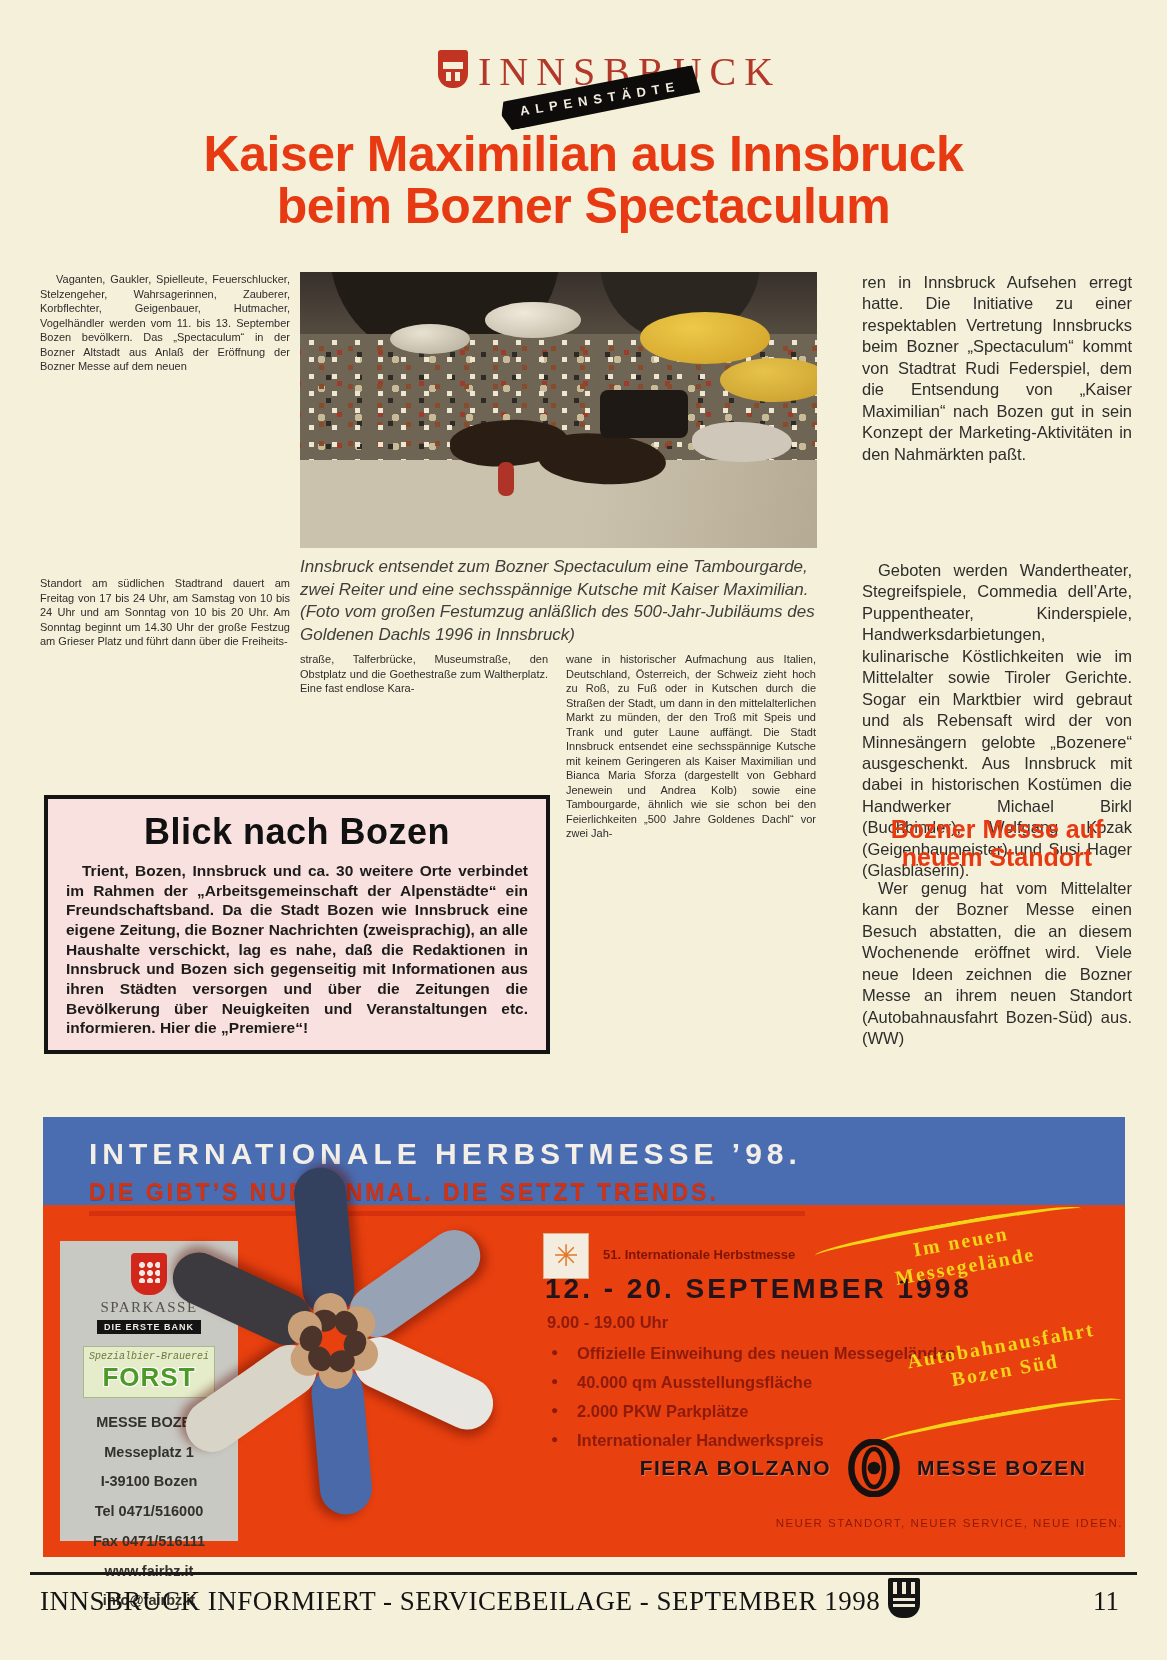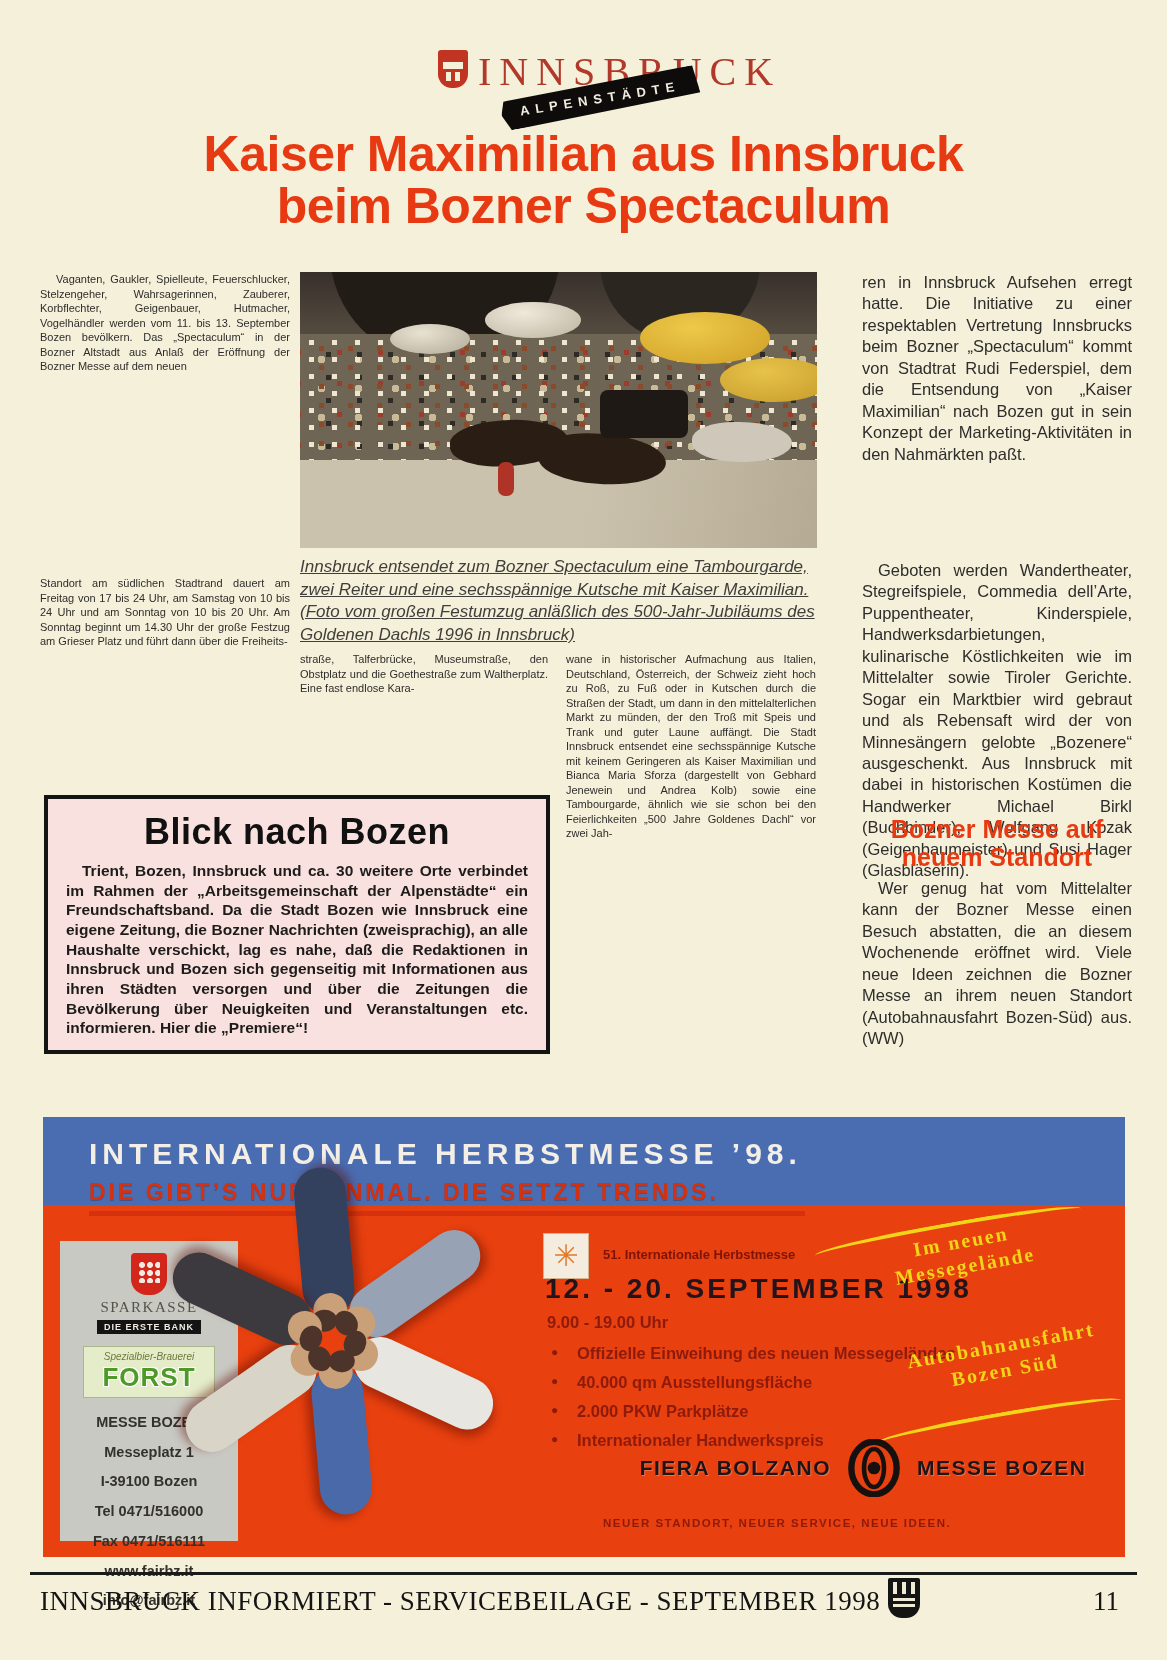--- a/index.html
+++ b/index.html
@@ -78,21 +78,21 @@
   .sidebar{position:absolute;left:17px;top:124px;width:178px;height:300px;background:#c9c9c3;
            text-align:center;}
   .sp-crest{position:relative;margin:12px auto 4px auto;width:36px;height:42px;background:#d3271c;
             border-radius:4px 4px 16px 16px;}
   .sp-crest::before{content:"";position:absolute;left:7px;top:8px;width:22px;height:22px;
             background:radial-gradient(circle 3px,#f3e9e2 95%,transparent);background-size:8px 8px;}
   .sp-name{font-size:15px;letter-spacing:1.5px;color:#55524a;font-family:"Liberation Serif",serif;}
   .sp-badge{display:inline-block;margin-top:3px;background:#141414;color:#f0ece2;font-size:9px;
             font-weight:bold;letter-spacing:1px;padding:2px 7px;}
   .forst{margin:12px auto 0 auto;width:126px;background:#e4ecc9;border:1px solid #a9b98b;padding:4px 2px;}
-  .forst .script{font-family:Liberation Sans, sans-serif;font-style:italic;font-size:10px;color:#6b7a3a;}
+  .forst .script{font-family:Liberation Mono, monospace;font-style:italic;font-size:10px;color:#6b7a3a;}
   .forst .big{font-size:26px;font-weight:bold;color:#4e9a28;letter-spacing:1px;
               text-shadow:-1px -1px 0 #fff,1px -1px 0 #fff,-1px 1px 0 #fff,1px 1px 0 #fff;}
   .addr{margin-top:10px;font-size:14.5px;color:#33312c;line-height:2.05;font-weight:bold;}
 
   .people{position:absolute;left:125px;top:60px;width:330px;height:330px;}
   .fig{position:absolute;left:165px;top:138px;width:148px;height:52px;border-radius:26px;
        transform-origin:0 50%;box-shadow:3px 6px 10px rgba(90,10,0,.45);}
   .fig::before{content:"";position:absolute;left:-12px;top:9px;width:34px;height:34px;border-radius:50%;
        background:#c9a078;}
   .fig::after{content:"";position:absolute;left:-16px;top:6px;width:22px;height:26px;border-radius:50%;
@@ -120,22 +120,22 @@
   .st1{left:800px;top:112px;width:240px;}
   .st2{left:840px;top:216px;width:240px;}
   .swoosh{position:absolute;height:14px;border-top:4px solid #f2d519;border-radius:50%;transform:rotate(-10deg);}
   .sw1{left:770px;top:106px;width:270px;}
   .sw2{left:830px;top:296px;width:250px;}
 
   .brandrow{position:absolute;left:560px;top:322px;width:520px;display:flex;align-items:center;
             justify-content:center;gap:14px;}
   .brandrow .bt{font-size:21px;font-weight:bold;color:#1c1417;letter-spacing:1.5px;
                 text-shadow:1px 1px 0 rgba(255,255,255,.25);}
-  .tagline{position:absolute;left:560px;top:400px;width:520px;text-align:left;color:#8e1a0c;
-           font-weight:bold;font-size:11.5px;letter-spacing:1.5px;}
+  .tagline{position:absolute;left:560px;top:400px;width:520px;text-align:right;color:#8e1a0c;
+           font-weight:normal;font-size:11.5px;letter-spacing:1.5px;}
 
   
   .rule{position:absolute;left:30px;top:1572px;width:1107px;height:3px;background:#1a1a1a;}
   .footer-text{position:absolute;left:40px;top:1586px;font-family:"Liberation Serif",serif;
                font-size:27px;color:#141414;letter-spacing:0.5px;}
   .f-crest{position:absolute;left:888px;top:1578px;width:32px;height:40px;background:#141414;
            border-radius:2px 2px 14px 14px;}
   .f-crest::before{content:"";position:absolute;left:5px;top:4px;width:4px;height:12px;background:#efe9d6;
            box-shadow:9px 0 0 #efe9d6,18px 0 0 #efe9d6;}
   .f-crest::after{content:"";position:absolute;left:5px;top:20px;width:22px;height:3px;background:#efe9d6;
@@ -170,21 +170,21 @@
     <div class="umb u4"></div>
     <div class="umb u1"></div>
     <div class="umb u2"></div>
     <div class="ph-ground"></div>
     <div class="horse h1"></div>
     <div class="horse h2"></div>
     <div class="horse h3"></div>
     <div class="carriage"></div>
     <div class="ph-fig"></div>
   </div>
-  <p class="abs caption" style="margin:0;text-decoration:underline;">Innsbruck entsendet zum Bozner Spectaculum eine Tambourgarde, zwei Reiter und eine sechsspännige Kutsche mit Kaiser Maximilian. (Foto vom großen Festumzug anläßlich des 500-Jahr-Jubiläums des Goldenen Dachls 1996 in Innsbruck)</p>
+  <p class="abs caption" style="margin:0;">Innsbruck entsendet zum Bozner Spectaculum eine Tambourgarde, zwei Reiter und eine sechsspännige Kutsche mit Kaiser Maximilian. (Foto vom großen Festumzug anläßlich des 500-Jahr-Jubiläums des Goldenen Dachls 1996 in Innsbruck)</p>
 
   <p class="abs body-text" style="left:300px;top:652px;width:248px;margin:0;">straße, Talferbrücke, Museumstraße, den Obstplatz und die Goethestraße zum Waltherplatz. Eine fast endlose Kara-</p>
   <p class="abs body-text" style="left:566px;top:652px;width:250px;margin:0;">wane in historischer Aufmachung aus Italien, Deutschland, Österreich, der Schweiz zieht hoch zu Roß, zu Fuß oder in Kutschen durch die Straßen der Stadt, um dann in den mittelalterlichen Markt zu münden, der den Troß mit Speis und Trank und guter Laune auffängt. Die Stadt Innsbruck entsendet eine sechsspännige Kutsche mit keinem Geringeren als Kaiser Maximilian und Bianca Maria Sforza (dargestellt von Gebhard Jenewein und Andrea Kolb) sowie eine Tambourgarde, ähnlich wie sie schon bei den Feierlichkeiten „500 Jahre Goldenes Dachl“ vor zwei Jah-</p>
 
   <p class="abs body-text small" style="left:862px;top:272px;width:270px;margin:0;">ren in Innsbruck Aufsehen erregt hatte. Die Initiative zu einer respektablen Vertretung Innsbrucks beim Bozner „Spectaculum“ kommt von Stadtrat Rudi Federspiel, dem die Entsendung von „Kaiser Maximilian“ nach Bozen gut in sein Konzept der Marketing-Aktivitäten in den Nahmärkten paßt.</p>
   <p class="abs body-text small indent" style="left:862px;top:560px;width:270px;margin:0;">Geboten werden Wandertheater, Stegreifspiele, Commedia dell’Arte, Puppentheater, Kinderspiele, Handwerksdarbietungen, kulinarische Köstlichkeiten wie im Mittelalter sowie Tiroler Gerichte. Sogar ein Marktbier wird gebraut und als Rebensaft wird der von Minnesängern gelobte „Bozenere“ ausgeschenkt. Aus Innsbruck mit dabei in historischen Kostümen die Handwerker Michael Birkl (Buchbinder), Wolfgang Kozak (Geigenbaumeister) und Susi Hager (Glasbläserin).</p>
   <h2 class="abs red-head" style="left:858px;top:816px;width:278px;margin:0;">Bozner Messe auf neuem Standort</h2>
   <p class="abs body-text small indent" style="left:862px;top:878px;width:270px;margin:0;">Wer genug hat vom Mittelalter kann der Bozner Messe einen Besuch abstatten, die an diesem Wochenende eröffnet wird. Viele neue Ideen zeichnen die Bozner Messe an ihrem neuen Standort (Autobahnausfahrt Bozen-Süd) aus. (WW)</p>
 
   <div class="infobox">

